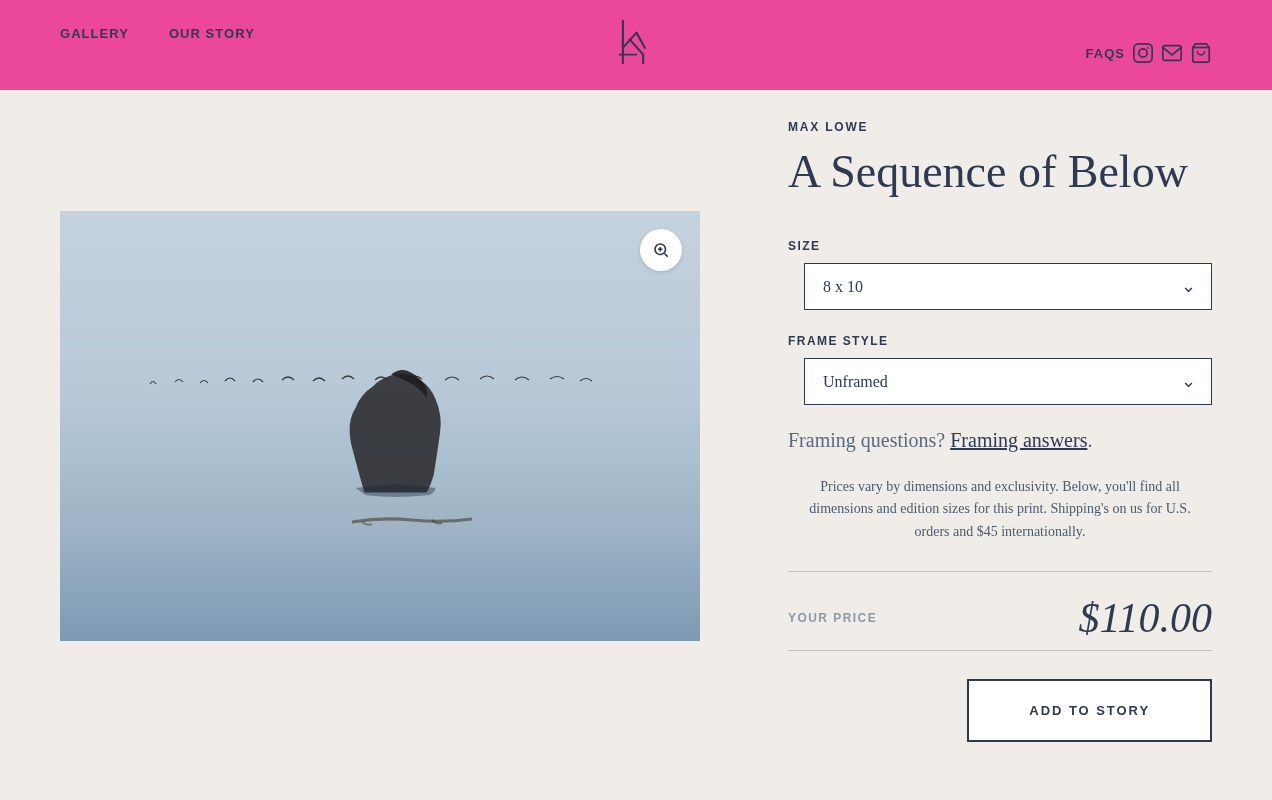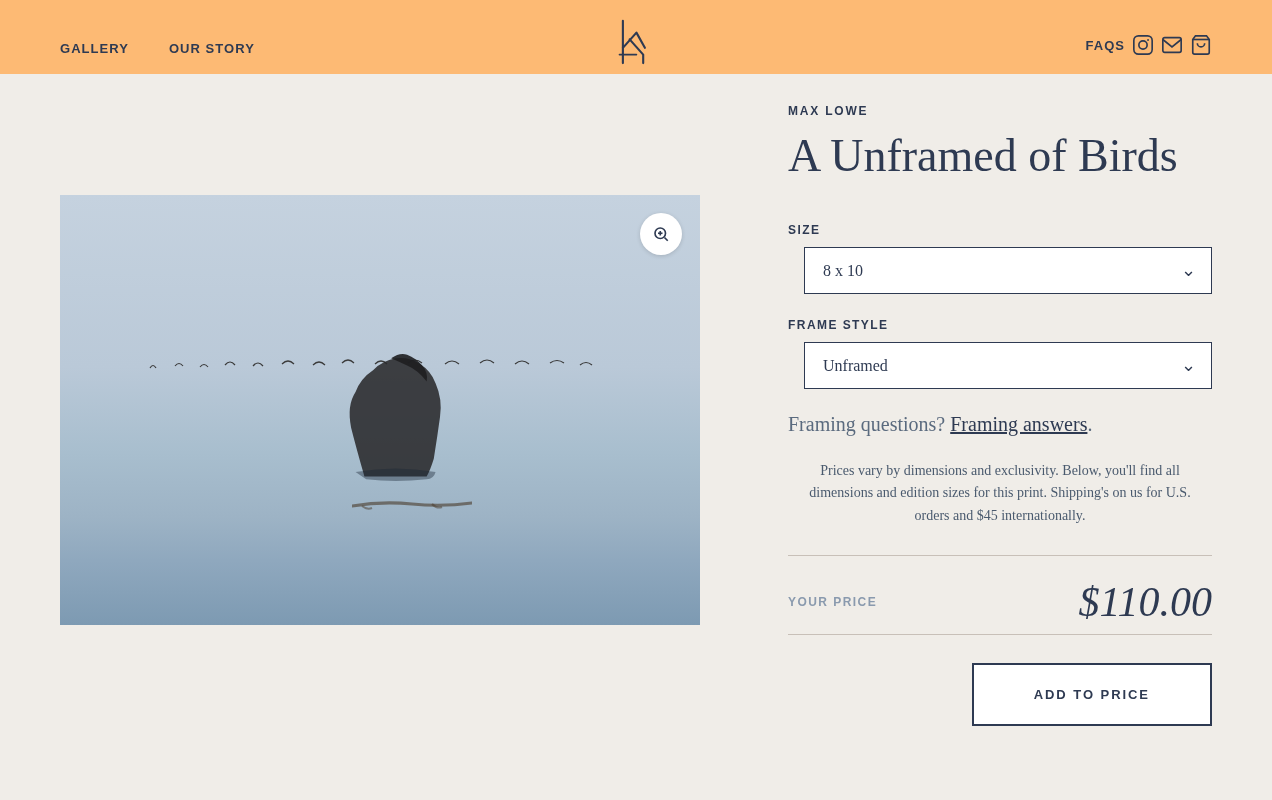--- a/index.html
+++ b/index.html
@@ -8,24 +8,24 @@
       background-color: #f0ede8;
       font-family: Georgia, 'Times New Roman', serif;
       width: 1272px;
       min-height: 800px;
       position: relative;
     }
 
     
     header {
       display: flex;
-      align-items: flex-end;
+      align-items: flex-start;
       justify-content: space-between;
-      padding: 18px 60px;
-      background-color: #fdba74;
+      padding: 26px 60px;
+      background-color: #ec4899;
       position: relative;
     }
 
     .nav-left {
       display: flex;
       gap: 40px;
       align-items: center;
     }
 
     .nav-link {
@@ -387,21 +387,21 @@
         <circle cx="11" cy="11" r="7"></circle>
         <path d="M21 21 L16.65 16.65"></path>
         <path d="M8 11 L14 11"></path>
         <path d="M11 8 L11 14"></path>
       </svg>
     </button>
   </div>
 
   <div class="product-info">
     <div class="artist-name">MAX LOWE</div>
-    <h1 class="product-title">A Unframed of Birds</h1>
+    <h1 class="product-title">A Sequence of Below</h1>
 
     <div class="field-label">SIZE</div>
     <div class="select-wrapper">
       <select class="select-control">
         <option>8 x 10</option>
         <option>11 x 14</option>
         <option>16 x 20</option>
         <option>20 x 24</option>
         <option>24 x 30</option>
       </select>
@@ -428,16 +428,16 @@
 
     <hr class="divider">
 
     <div class="price-row">
       <span class="price-label">YOUR PRICE</span>
       <span class="price-value">$110.00</span>
     </div>
 
     <hr class="divider2">
 
-    <button class="add-to-cart-btn">ADD TO PRICE</button>
+    <button class="add-to-cart-btn">ADD TO STORY</button>
   </div>
 
 </div>
 
 </body></html>

